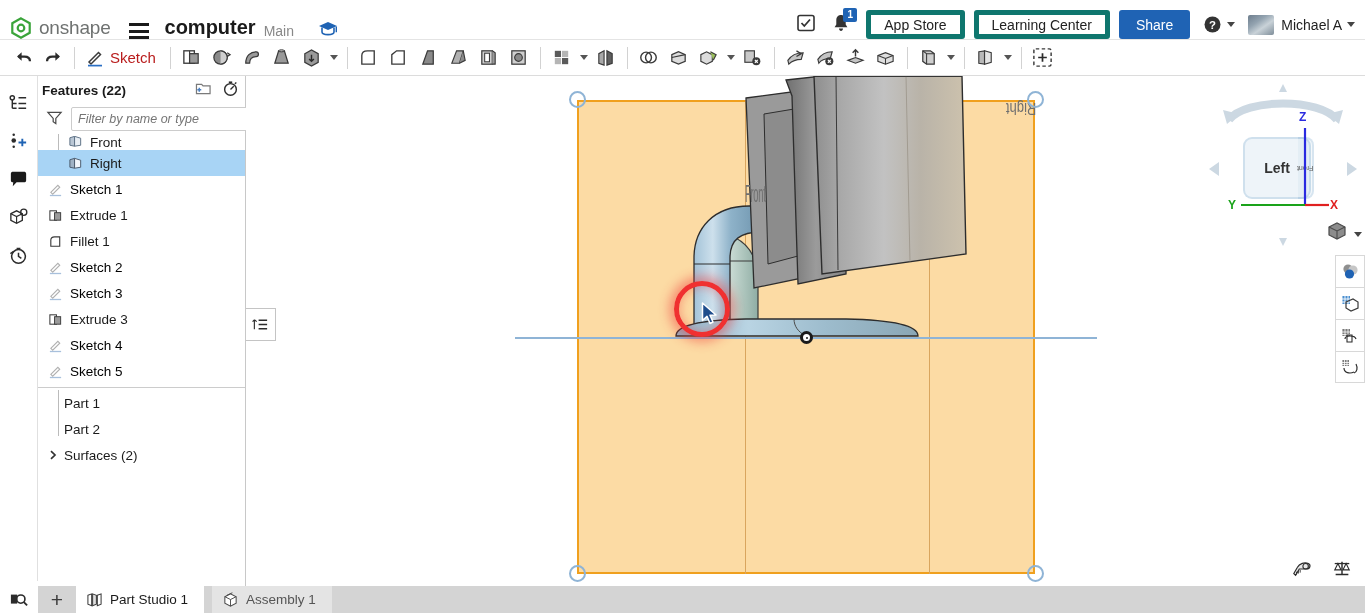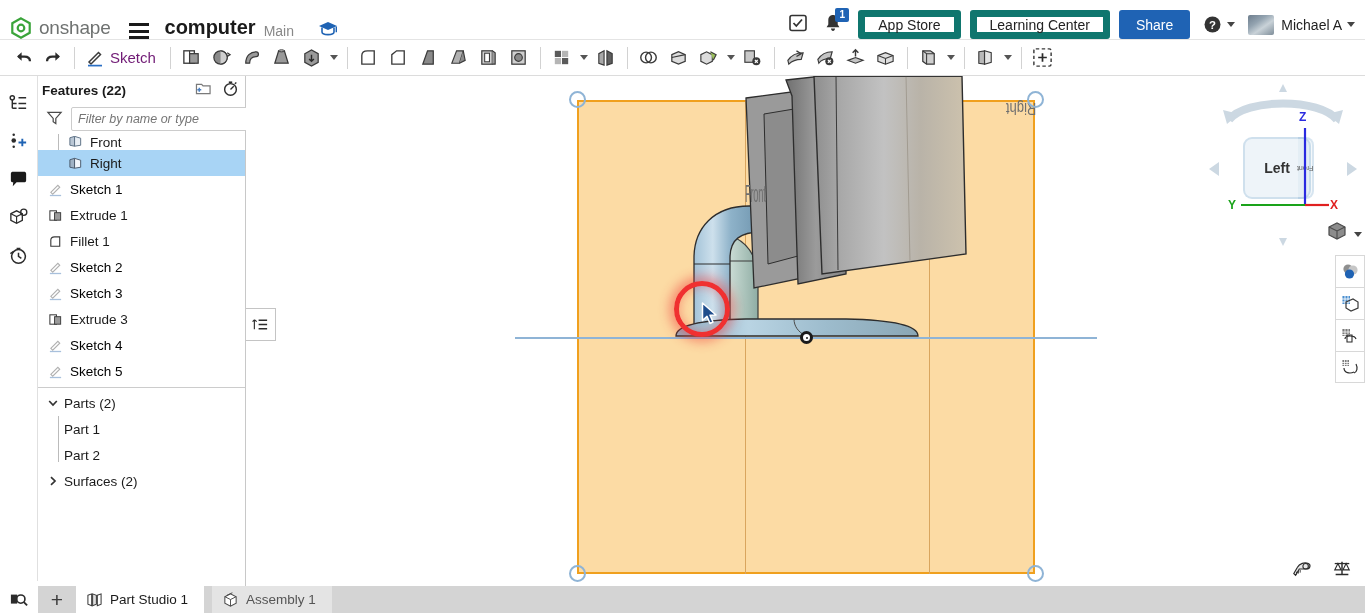--- a/index.html
+++ b/index.html
@@ -37,21 +37,21 @@
   }
   .top-right { margin-left: auto; display: flex; align-items: center; padding-right: 10px; }
   .bell-wrap { position: relative; margin-right: 16px; cursor: pointer; }
   .bell-badge {
     position: absolute; top: -5px; right: -7px; background: #1f63b4; color: #fff;
     font-size: 10px; line-height: 13px; min-width: 14px; height: 14px;
     text-align: center; border-radius: 2px; padding: 0 2px; font-weight: bold;
   }
   .check-icon { margin-right: 16px; cursor: pointer; }
   .btn-outline {
-    border: 7px solid #0f766e; background: #fff; color: #222; font-size: 14px;
+    border: 5px solid #0f766e; background: #fff; color: #222; font-size: 14px;
     height: 29px; padding: 0 13px; border-radius: 3px; margin-right: 9px;
     cursor: pointer; font-family: inherit;
   }
   .btn-share {
     background: #1f63b4; color: #fff; border: none; font-size: 14px;
     height: 29px; padding: 0 17px; border-radius: 3px; cursor: pointer;
     font-family: inherit; font-weight: normal;
   }
   .help-wrap { display: flex; align-items: center; margin-left: 13px; cursor: pointer; }
   .caret-dn {
@@ -72,21 +72,21 @@
   }
   .tb-icon {
     width: 30px; height: 30px; display: flex; align-items: center;
     justify-content: center; cursor: pointer; flex: none;
   }
   .tb-sep { width: 1px; height: 22px; background: #d2d2d2; margin: 0 6px; flex: none; }
   .tb-sketch {
     display: flex; align-items: center; cursor: pointer; height: 30px;
     padding: 0 8px 0 4px;
   }
-  .tb-sketch span { font-size: 15px; color: #701a75; margin-left: 5px; }
+  .tb-sketch span { font-size: 15px; color: #b91c1c; margin-left: 5px; }
   .tb-caret {
     width: 14px; height: 30px; display: flex; align-items: center;
     justify-content: center; cursor: pointer; flex: none;
   }
   .tb-caret:after {
     content: ""; width: 0; height: 0; border-left: 4px solid transparent;
     border-right: 4px solid transparent; border-top: 5px solid #555;
   }
   .search-tools {
     margin-left: auto; margin-right: 14px; background: #efefef; border-radius: 3px;
@@ -688,28 +688,20 @@
           <svg width="15" height="15" viewBox="0 0 16 16">
             <path d="M3 11 L10.5 3.5 L12.5 5.5 L5 13 Z" fill="none" stroke="#b0b0b0" stroke-width="1.2"></path>
             <path d="M2 14.4 L14 14.4" stroke="#a8c0dc" stroke-width="1.4"></path>
           </svg>
         </span>
         <span>Sketch 5</span>
       </div>
 
       <div class="fp-divider"></div>
 
-      <div class="tree-row">
-        <span class="chev">
-          <svg width="12" height="12" viewBox="0 0 12 12">
-            <path d="M2.2 4 L6 8 L9.8 4" fill="none" stroke="#333" stroke-width="1.7"></path>
-          </svg>
-        </span>
-        <span>Parts (2)</span>
-      </div>
       <div style="position:relative">
         <div class="tree-vline" style="top:0px;height:46px"></div>
         <div class="tree-row indent2">
           <span>Part 1</span>
         </div>
         <div class="tree-row indent2">
           <span>Part 2</span>
         </div>
       </div>
 

